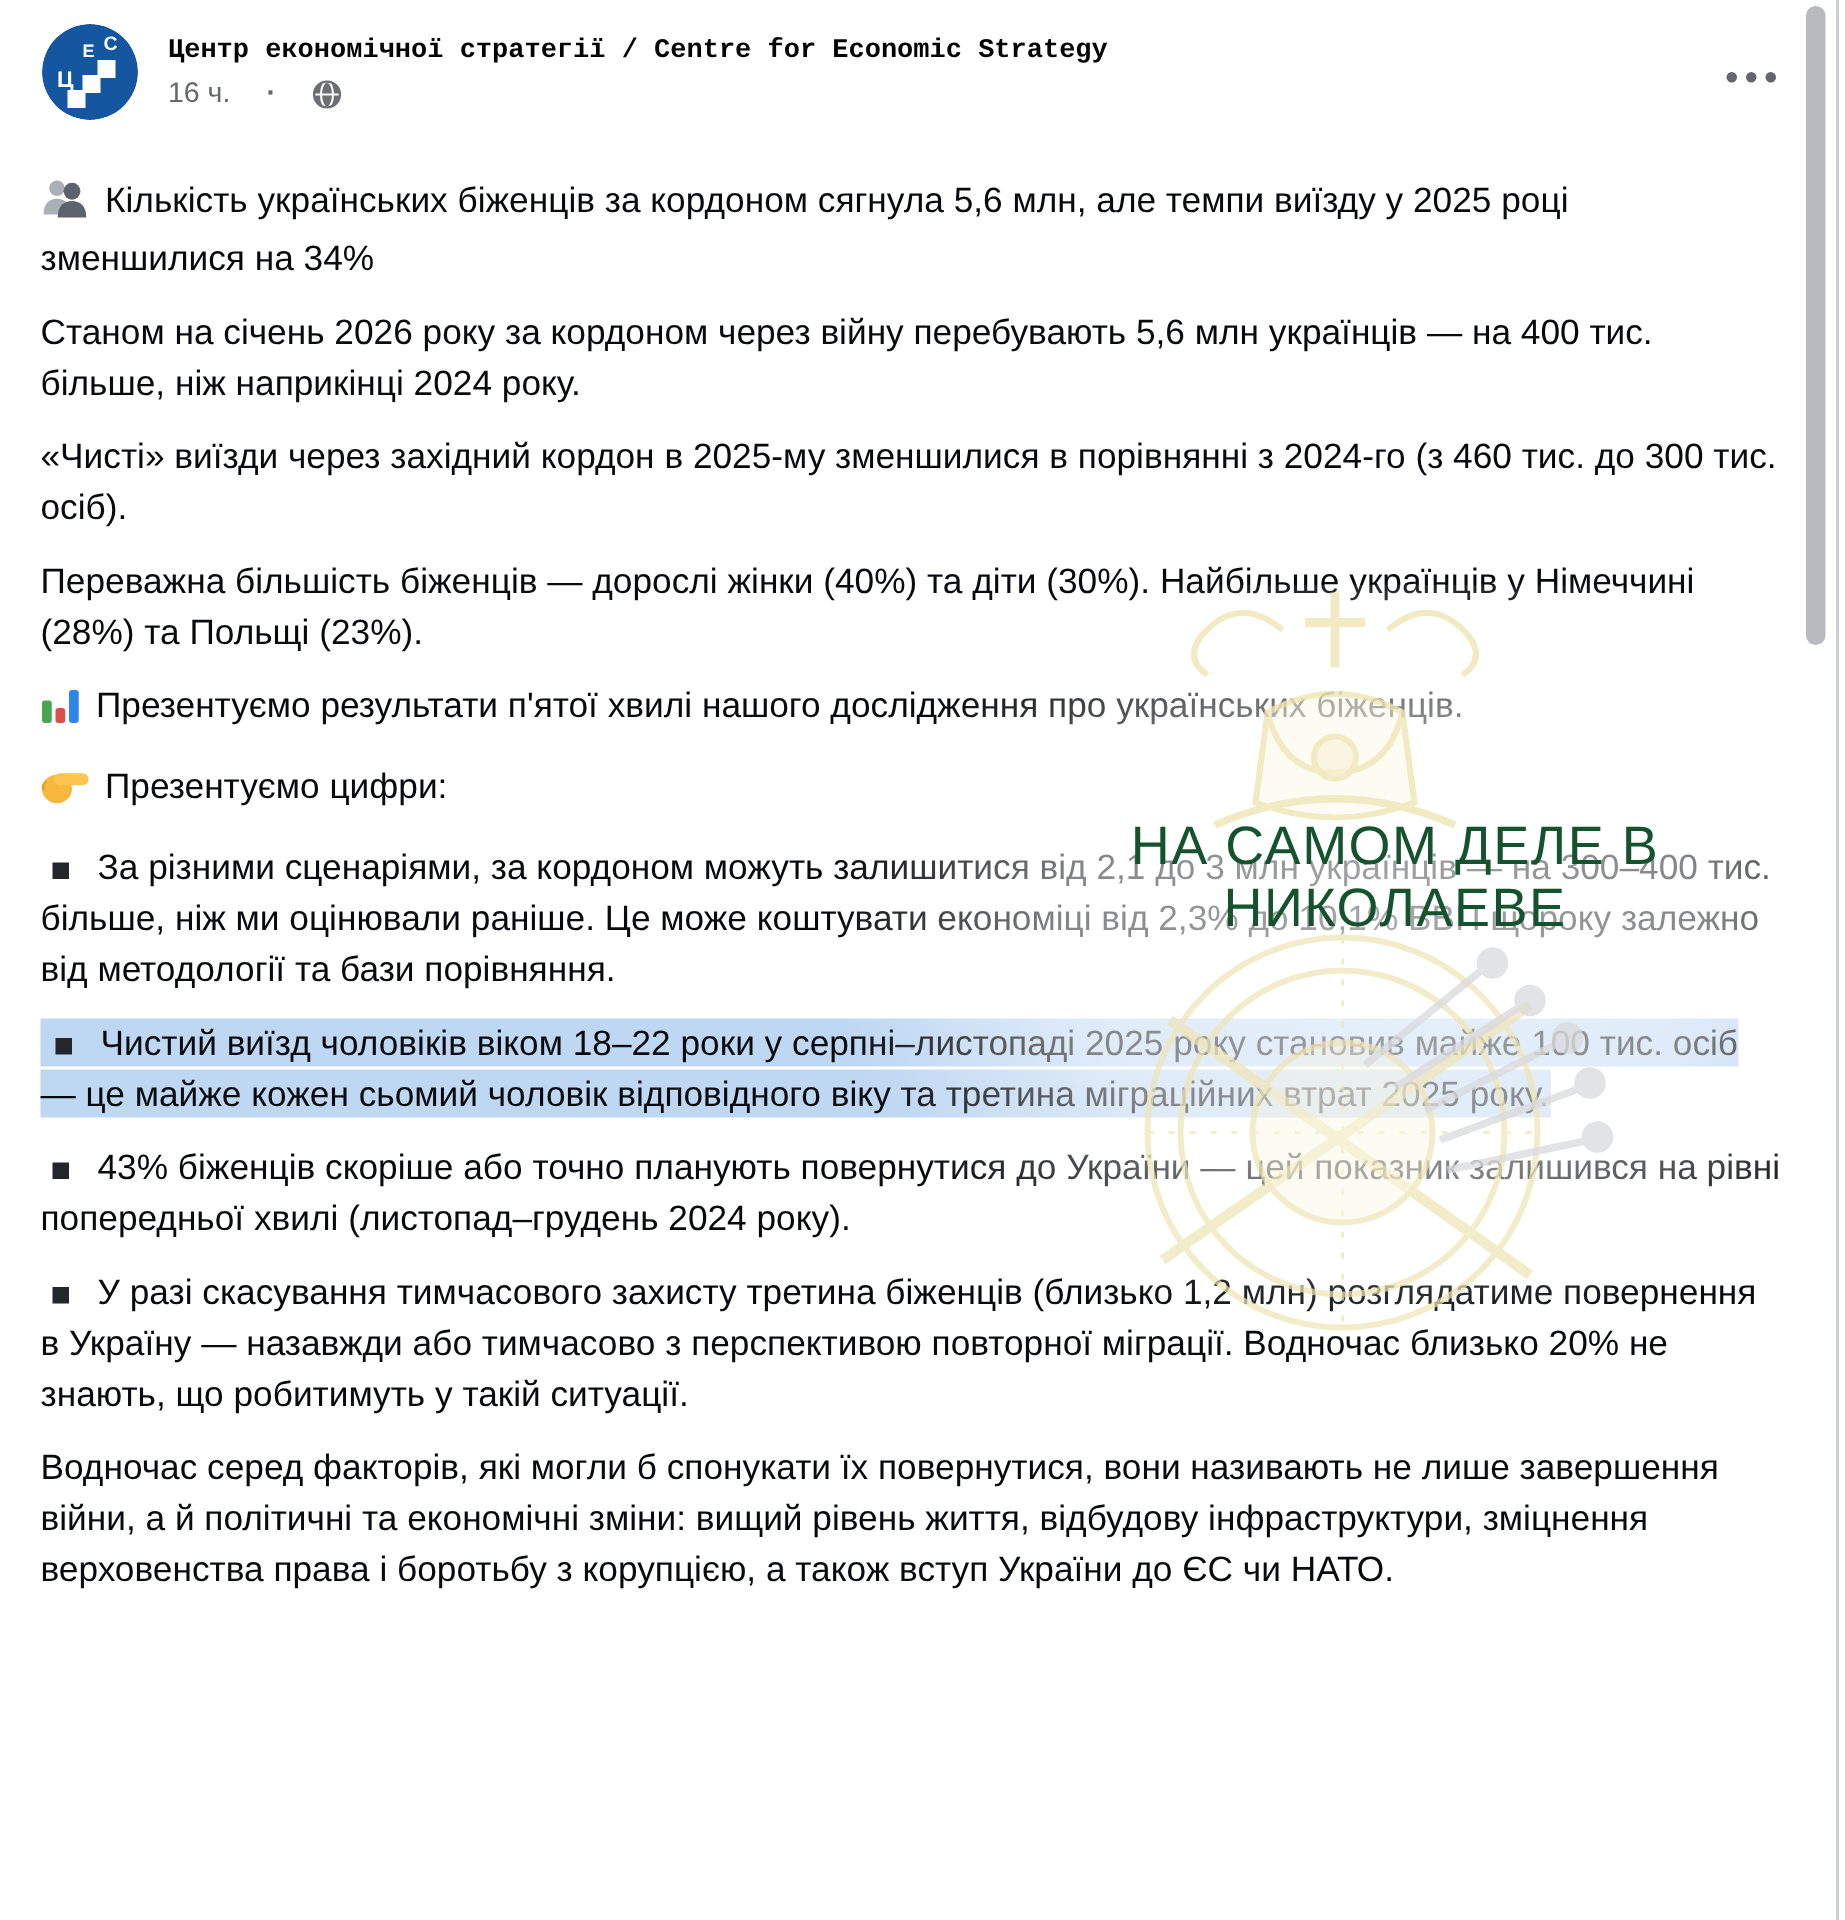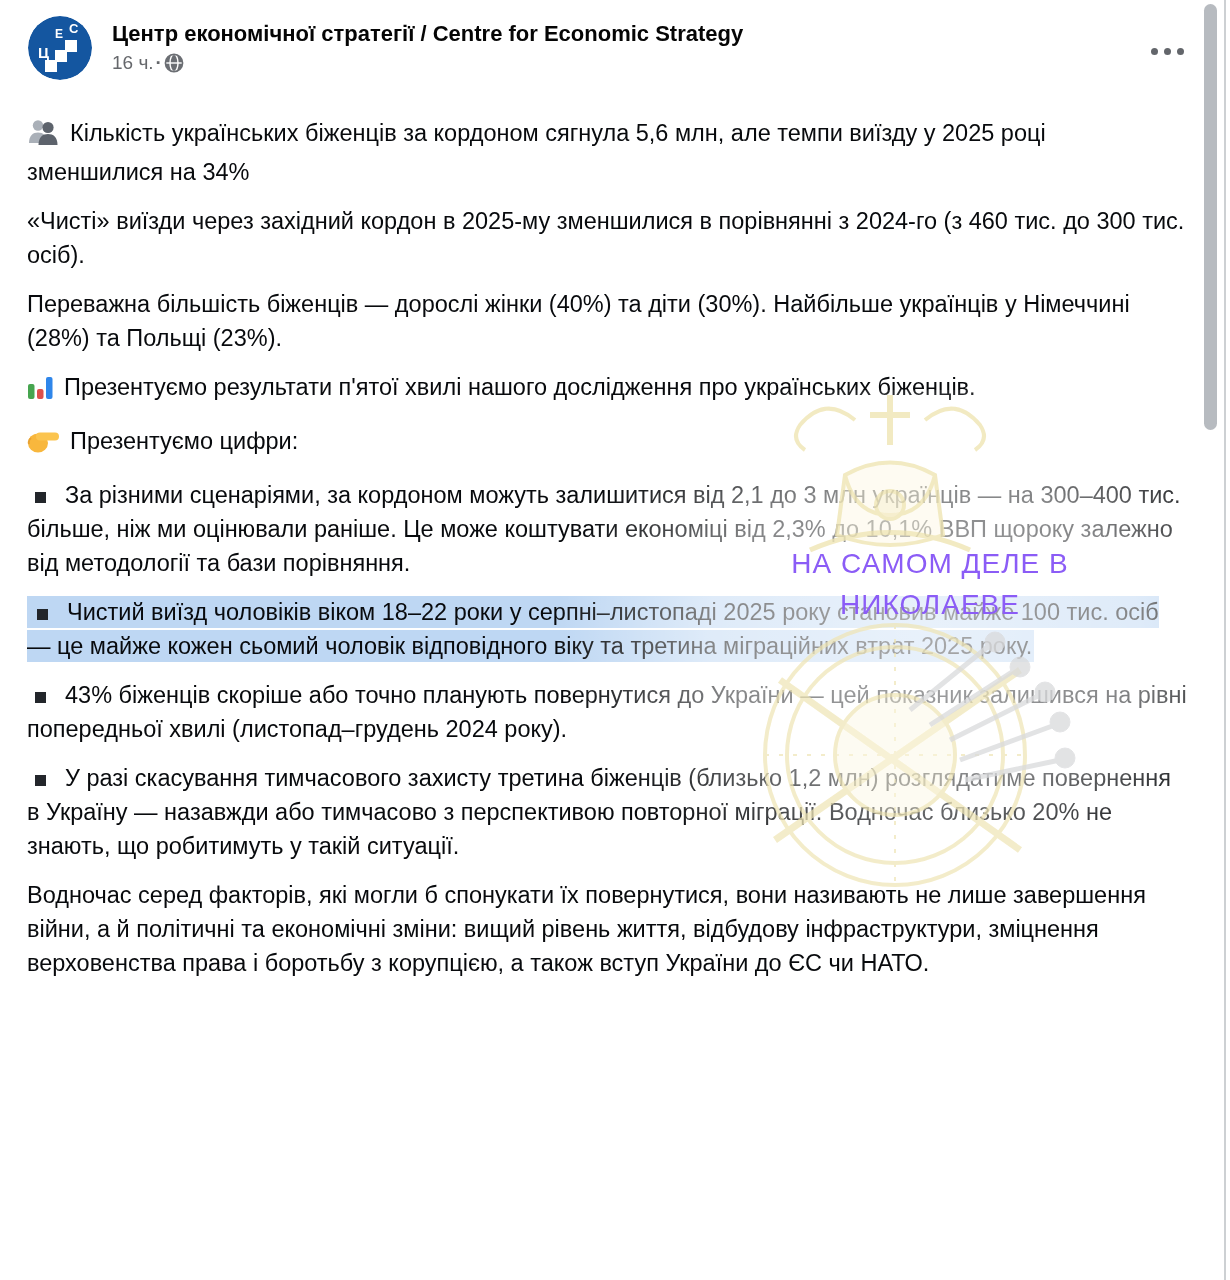--- a/index.html
+++ b/index.html
@@ -8,39 +8,39 @@
     font-family:"Liberation Sans","DejaVu Sans",sans-serif;color:#050505;
     -webkit-font-smoothing:antialiased;
   }
   .window-edge{position:absolute;left:1224px;top:0;width:2px;height:1280px;background:#cdd0d3;}
   .scrollbar-thumb{position:absolute;left:1204px;top:4px;width:13px;height:426px;background:#b7bbc0;border-radius:7px;}
 
   
   .header{position:absolute;left:28px;top:16px;right:40px;height:66px;}
   .avatar{position:absolute;left:0;top:0;width:64px;height:64px;border-radius:50%;overflow:hidden;cursor:pointer;}
   .head-text{position:absolute;left:84px;top:4px;}
-  .page-name{font-size:22px;font-weight:bold;color:#050505;line-height:28px;cursor:pointer;}
-  .meta-row{margin-top:4px;font-size:19px;color:#65676b;display:flex;align-items:center;gap:2px;}
+  .page-name{font-size:18px;font-weight:bold;color:#050505;line-height:28px;cursor:pointer;font-family:Liberation Mono, monospace;}
+  .meta-row{margin-top:4px;font-size:19px;color:#65676b;display:flex;align-items:center;gap:24px;}
   .meta-row .dot-sep{font-weight:bold;}
   .menu-dots{position:absolute;right:0;top:26px;display:flex;gap:6px;cursor:pointer;padding:6px;}
   .menu-dots i{width:7px;height:7px;border-radius:50%;background:#63666b;display:block;}
 
   
   .content{position:absolute;left:27px;top:116px;width:1160px;font-size:23.5px;line-height:34px;color:#080a0d;}
   .para{margin:0 0 15px 0;}
   .bullet{display:inline-block;width:11px;height:11px;background:#23262b;margin:0 19px 0 8px;}
   .in-icon{display:inline-block;vertical-align:-5px;margin-right:10px;}
   .hl{background:#bed7f3;padding:3px 2px;}
 
   
   .veil{position:absolute;left:560px;top:390px;width:700px;height:500px;pointer-events:none;
     background:radial-gradient(ellipse at 52% 48%, rgba(255,255,255,0.66) 0%, rgba(255,255,255,0.5) 42%, rgba(255,255,255,0) 72%);}
   .emblem{position:absolute;left:660px;top:380px;pointer-events:none;}
   .wm-text{position:absolute;left:680px;top:543px;width:500px;text-align:center;pointer-events:none;
-    font-size:28px;line-height:41px;color:#8b5cf6;letter-spacing:1px;font-weight:400;}
+    font-size:36px;line-height:41px;color:#14532d;letter-spacing:1px;font-weight:400;}
 </style>
 </head>
 <body>
 
 <div class="header">
   <div class="avatar">
     <svg width="64" height="64" viewBox="0 0 64 64">
       <circle cx="32" cy="32" r="32" fill="#1456a0"></circle>
       <rect x="17" y="44" width="12" height="12" fill="#ffffff"></rect>
       <rect x="27" y="34" width="12" height="12" fill="#ffffff"></rect>
@@ -77,20 +77,23 @@
       <svg width="33" height="28" viewBox="0 0 33 28">
         <circle cx="11" cy="7.5" r="5.2" fill="#aab0b8"></circle>
         <path d="M2,25 c0,-7.5 4,-10.5 9,-10.5 s9,3 9,10.5 z" fill="#aab0b8"></path>
         <circle cx="21" cy="9.5" r="5.6" fill="#5d636c"></circle>
         <path d="M11.5,27 c0,-8 4.3,-11 9.5,-11 s9.5,3 9.5,11 z" fill="#5d636c"></path>
       </svg>
     </span><span>Кількість українських біженців за кордоном сягнула 5,6 млн, але темпи виїзду у 2025 році зменшилися на 34%</span>
   </p>
 
 
+  <p class="para">
+    <span>Станом на січень 2026 року за кордоном через війну перебувають 5,6 млн українців — на 400 тис. більше, ніж наприкінці 2024 року.</span>
+  </p>
 
   <p class="para">
     <span>«Чисті» виїзди через західний кордон в 2025-му зменшилися в порівнянні з 2024-го (з 460 тис. до 300 тис. осіб).</span>
   </p>
 
   <p class="para">
     <span>Переважна більшість біженців — дорослі жінки (40%) та діти (30%). Найбільше українців у Німеччині (28%) та Польщі (23%).</span>
   </p>
 
   <p class="para">

